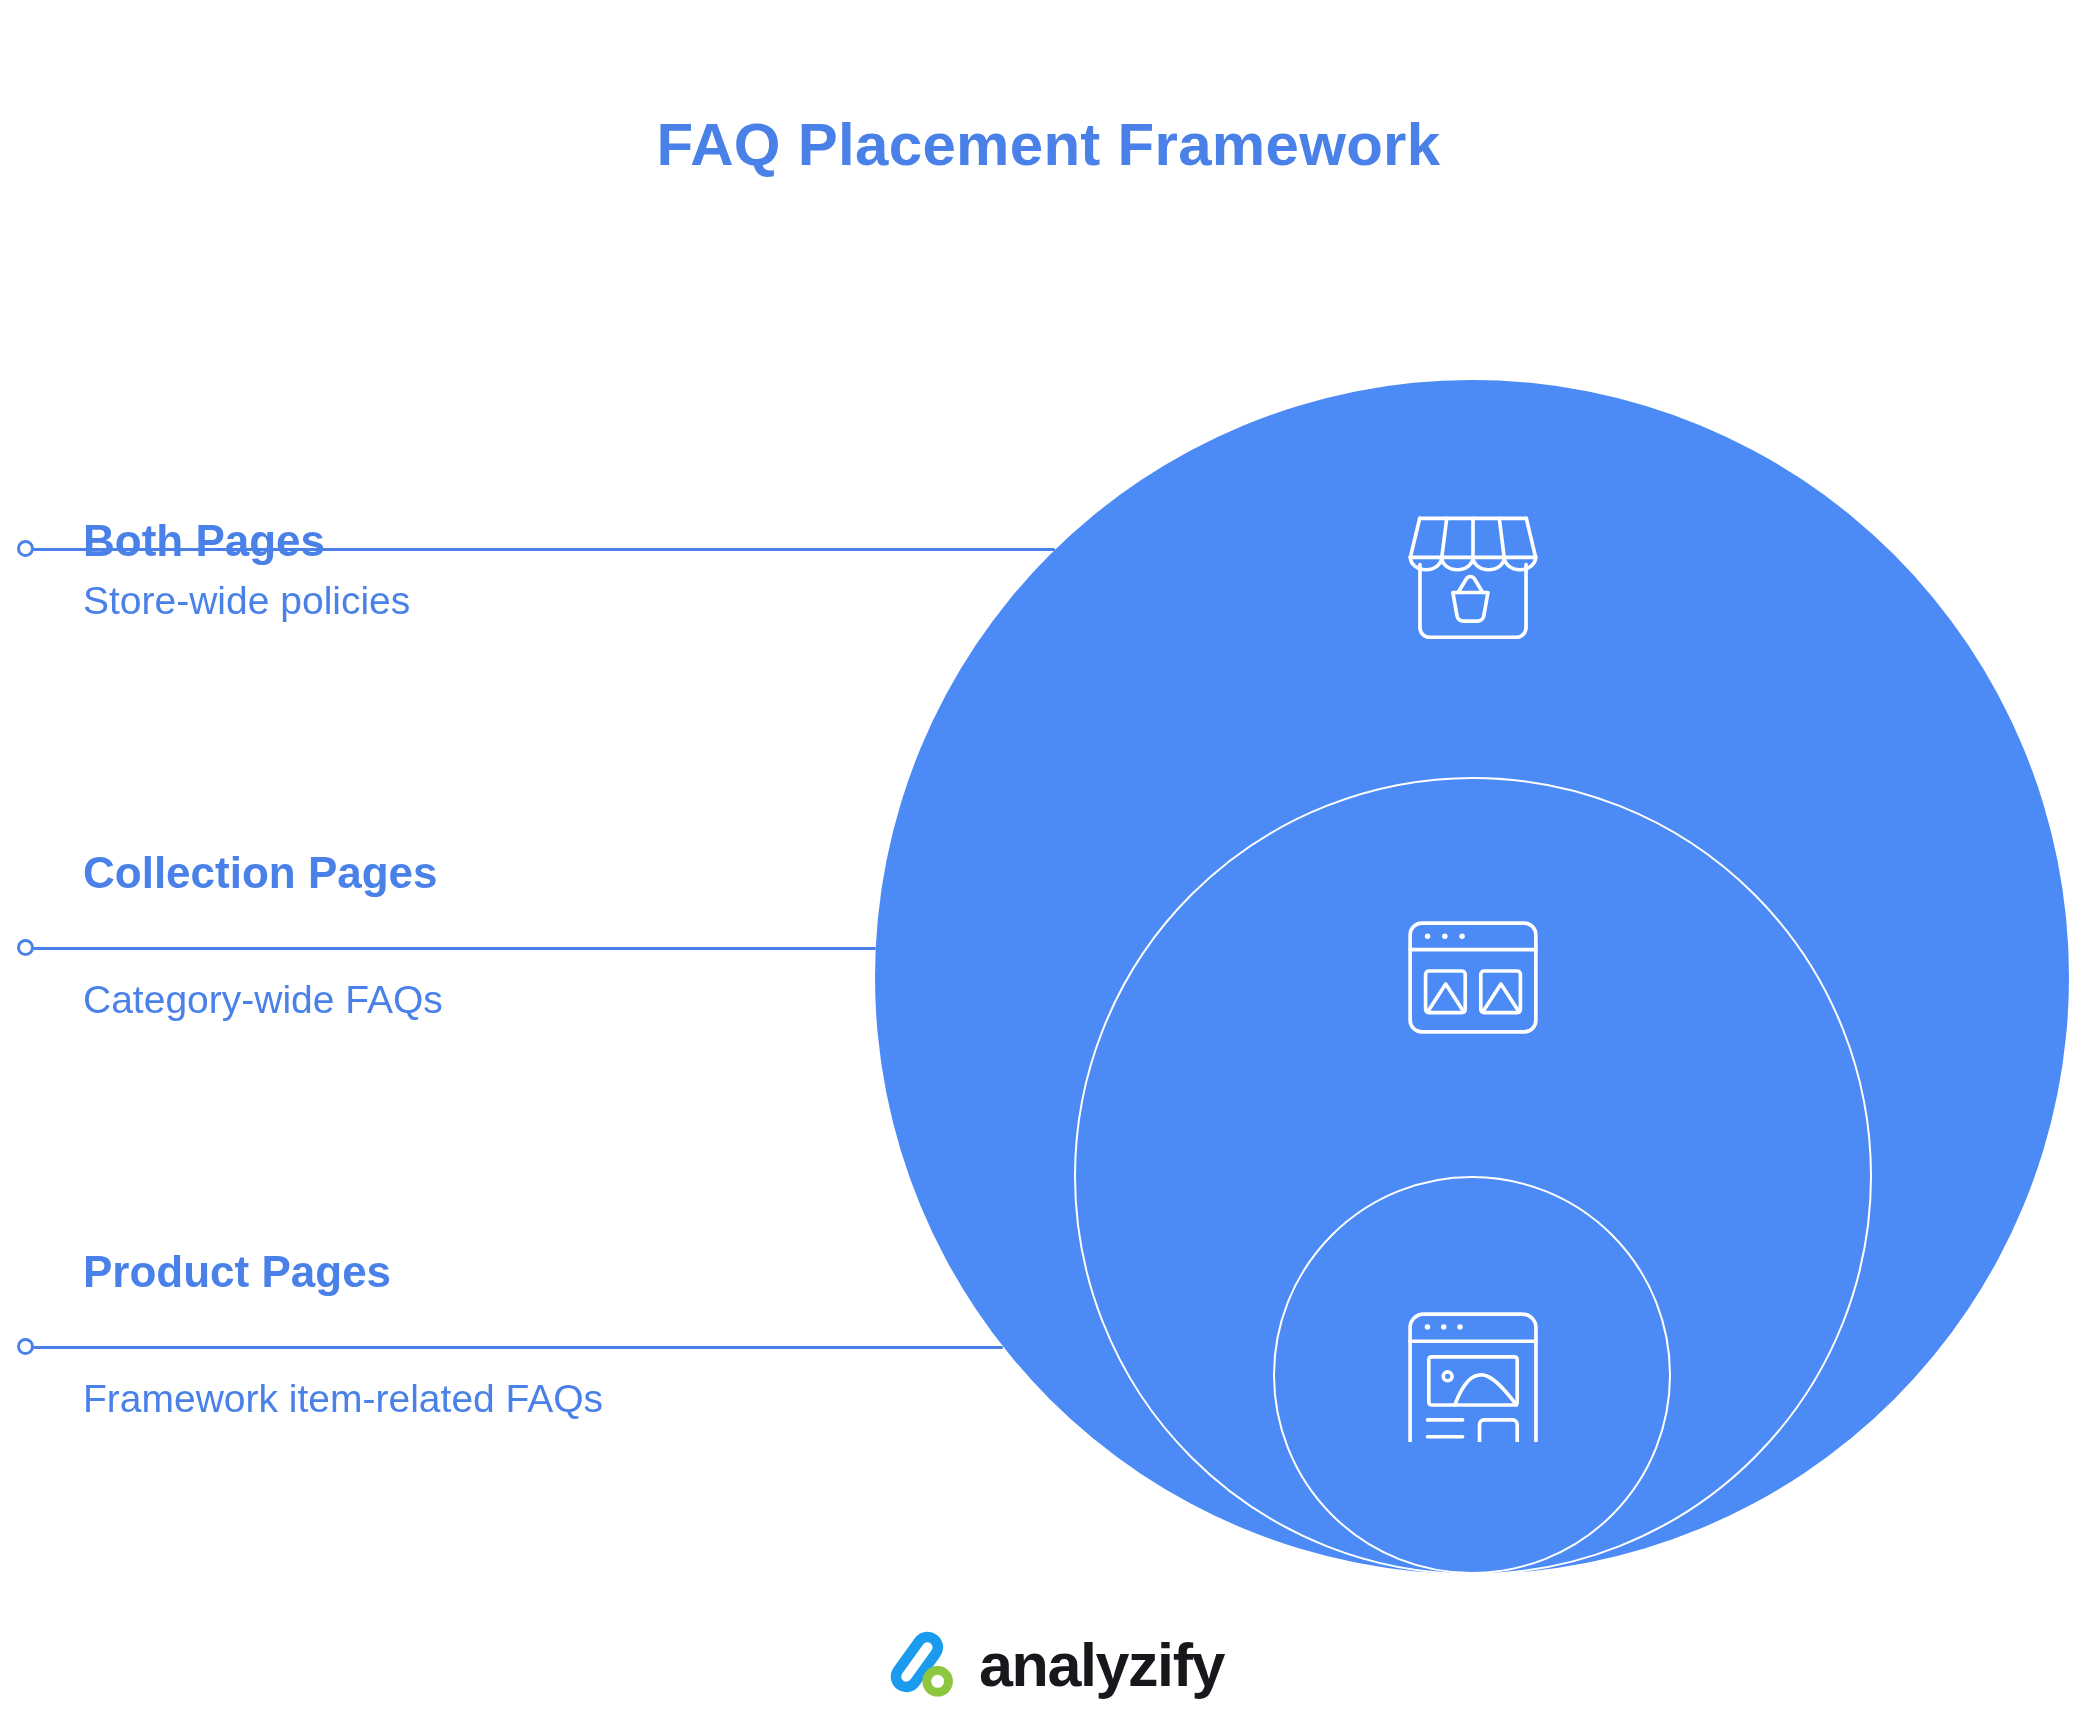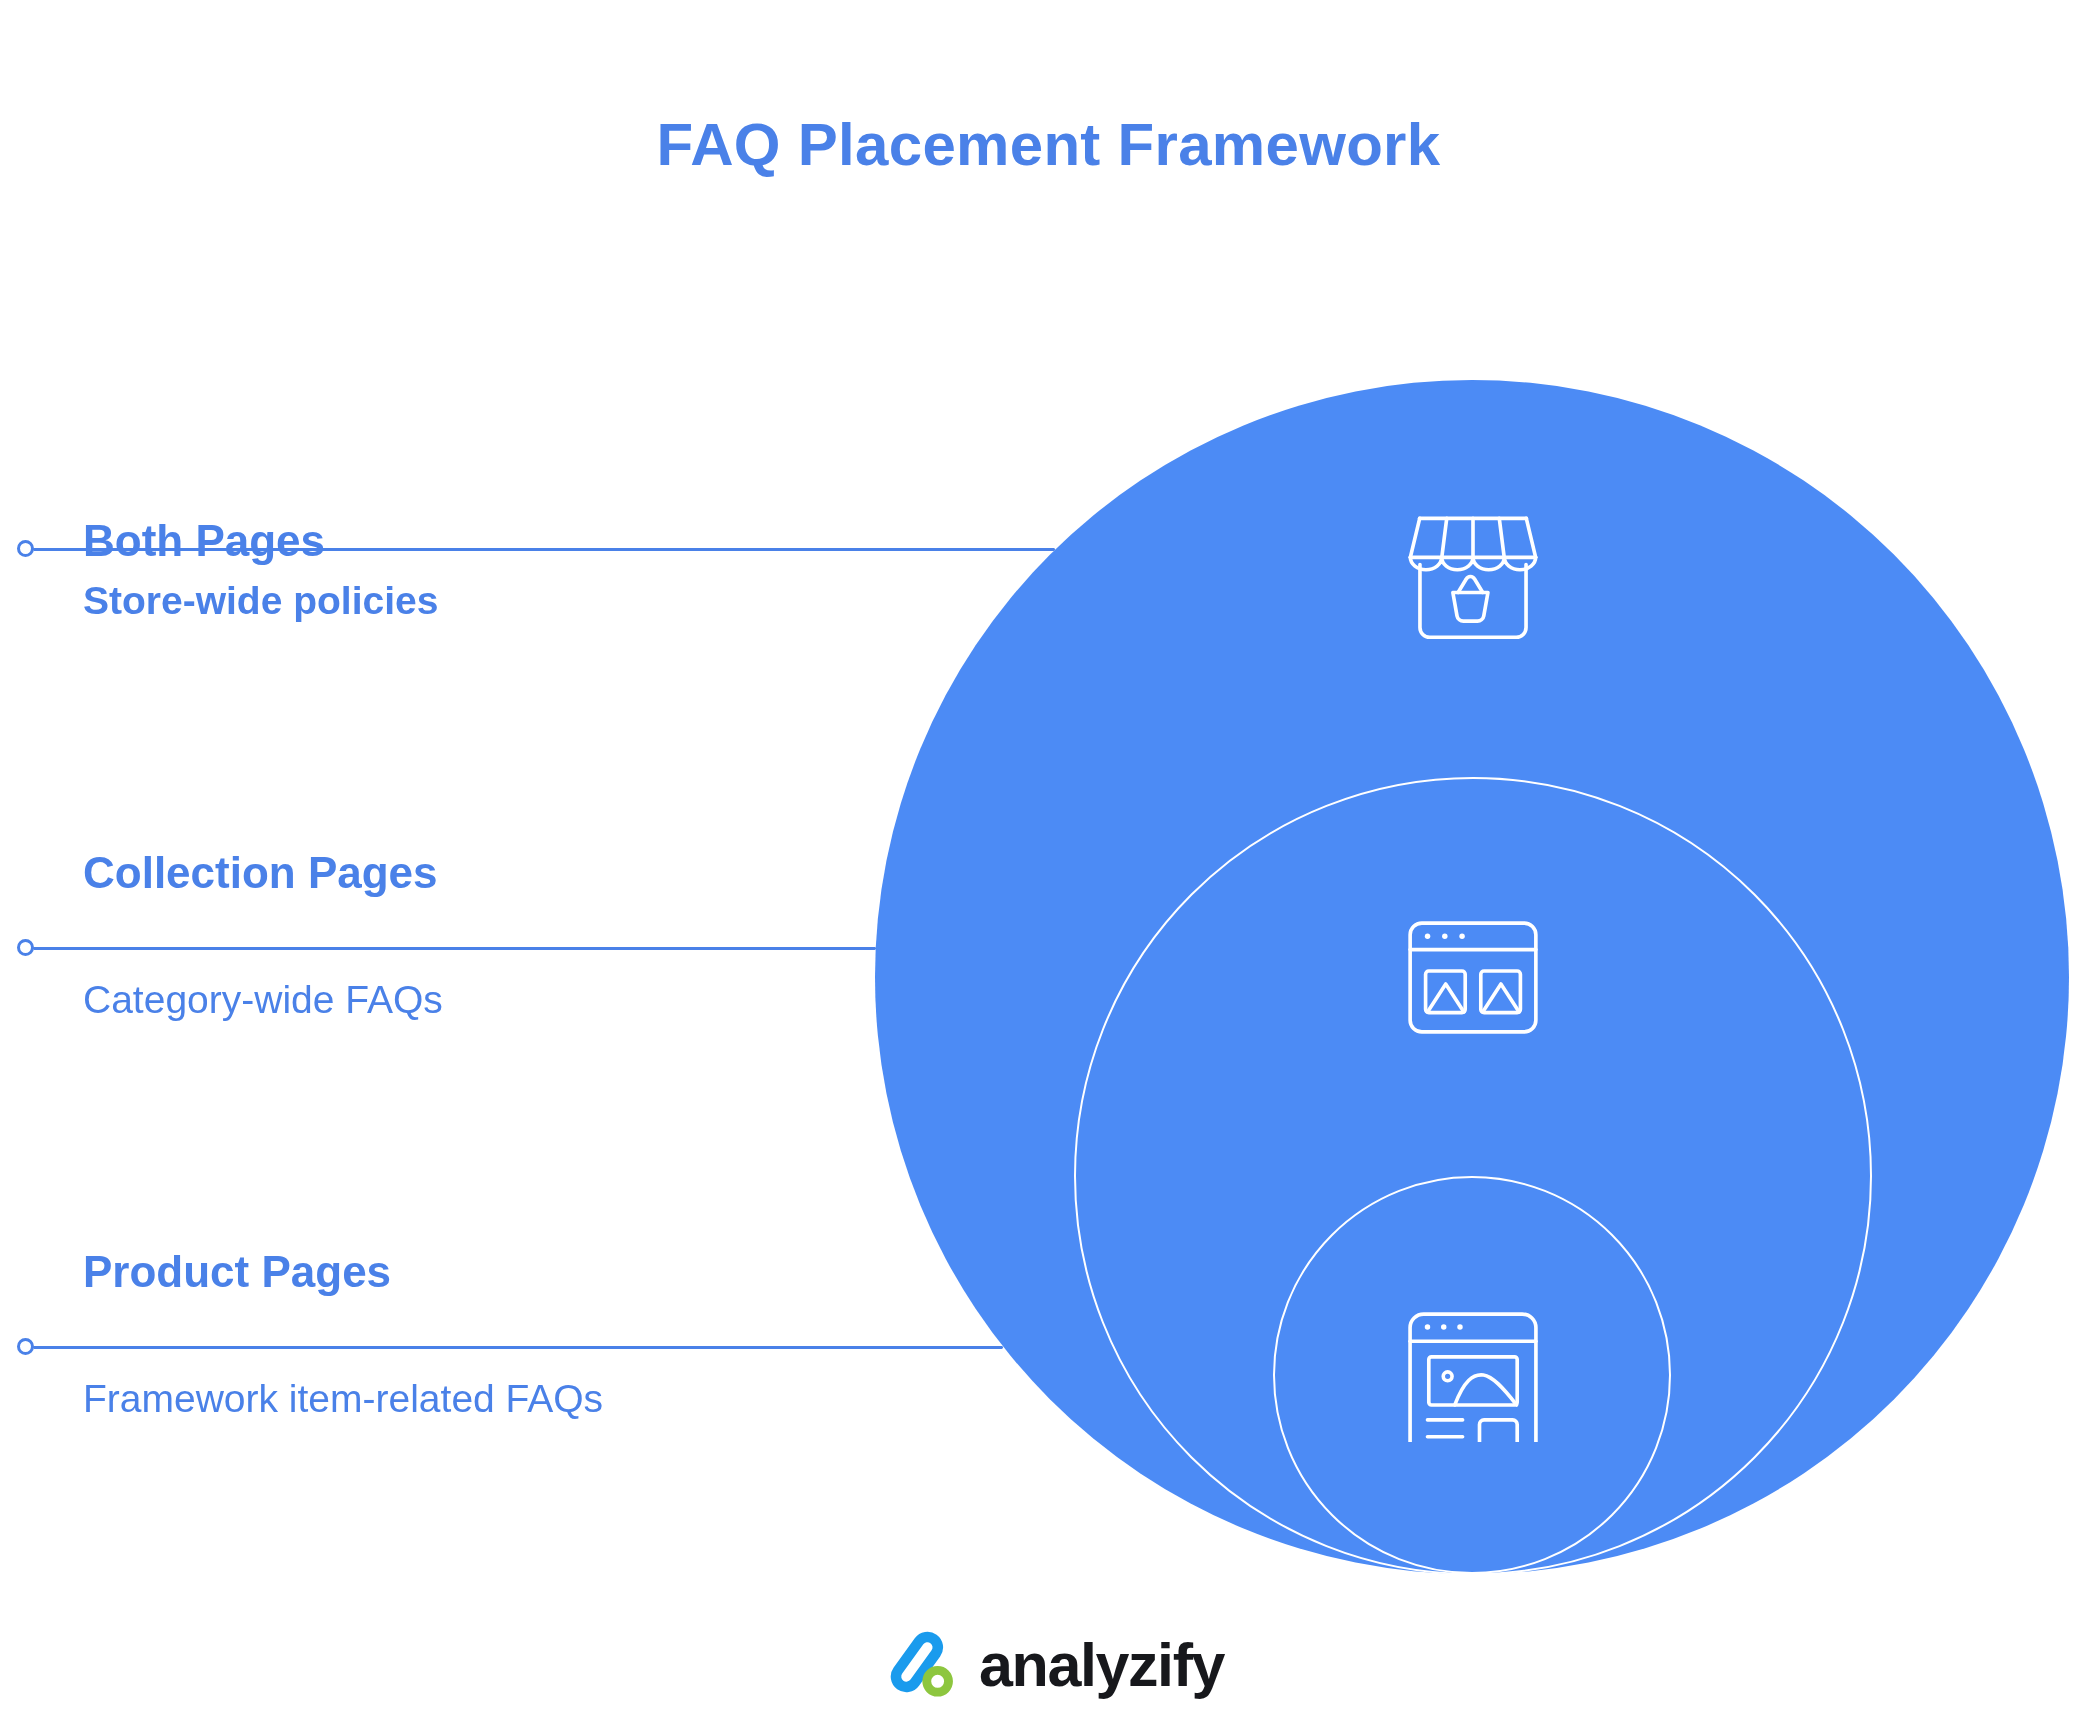--- a/index.html
+++ b/index.html
@@ -34,21 +34,21 @@
   .icon-product{left:1408px;top:1312px;width:130px;height:130px;}
 
   .heading{position:absolute;left:83px;font-size:44px;font-weight:bold;
            color:var(--blue);line-height:1;white-space:nowrap;}
   .desc{position:absolute;left:83px;font-size:39px;color:var(--blue);
         line-height:1;white-space:nowrap;}
   .connector{position:absolute;left:33px;height:2.8px;background:var(--blue);border-radius:1.4px;}
   .marker{position:absolute;left:16.6px;width:17.3px;height:17.3px;border:3.5px solid var(--blue);
           border-radius:50%;background:#fff;}
 
-  .h1{top:472px;margin-top:47px;}  .m1{top:540px;}  .l1{top:548px;width:1022px;} .d1{top:581px;font-weight:bold;}
+  .h1{top:472px;margin-top:47px;}  .m1{top:540px;}  .l1{top:548px;width:1022px;} .d1{top:581px;}
   .h2{top:851px;} .m2{top:939px;} .l2{top:947px;width:843px;} .d2{top:980px;}
   .h3{top:1250px;} .m3{top:1338px;} .l3{top:1346px;width:970px;} .d3{top:1379px;}
 
   .logo{position:absolute;left:890px;top:1630px;display:flex;align-items:center;gap:25px;}
   .logo-mark{width:64px;height:68px;}
   .logo-text{font-size:61px;font-weight:700;color:var(--logo-ink);letter-spacing:-1.4px;text-align:right;}
 </style>
 </head>
 <body>
 

